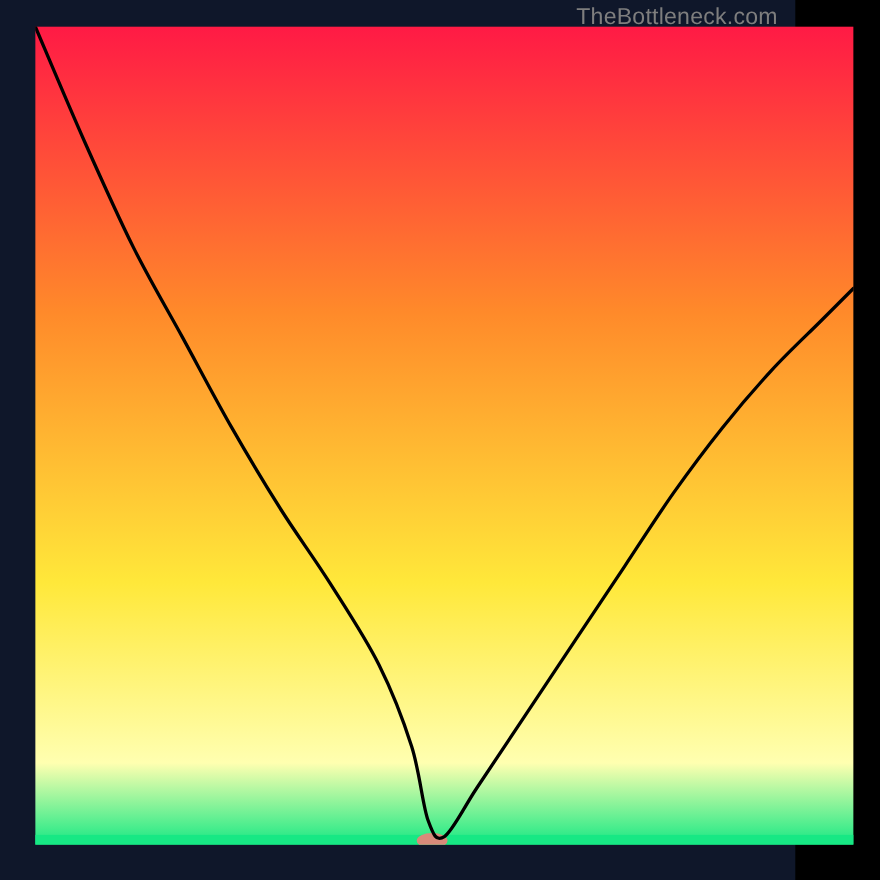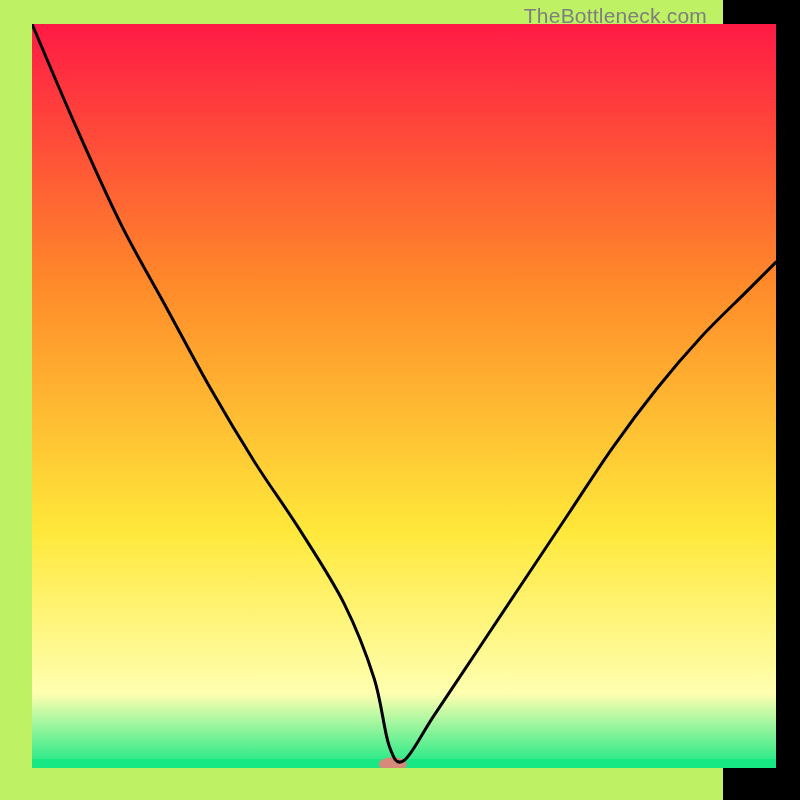--- a/index.html
+++ b/index.html
@@ -7,21 +7,21 @@
     padding: 0;
     width: 800px;
     height: 800px;
     background: #000;
     overflow: hidden;
   }
   .frame {
     position: relative;
     width: 723px;
     height: 800px;
-    background: #bef264;
+    background: #0f172a;
   }
   .watermark {
     position: absolute;
     top: 4px;
     right: 16px;
     color: #7e7e7e;
     font-family: Arial, Helvetica, sans-serif;
     font-size: 21px;
     font-weight: 500;
     letter-spacing: 0.2px;

